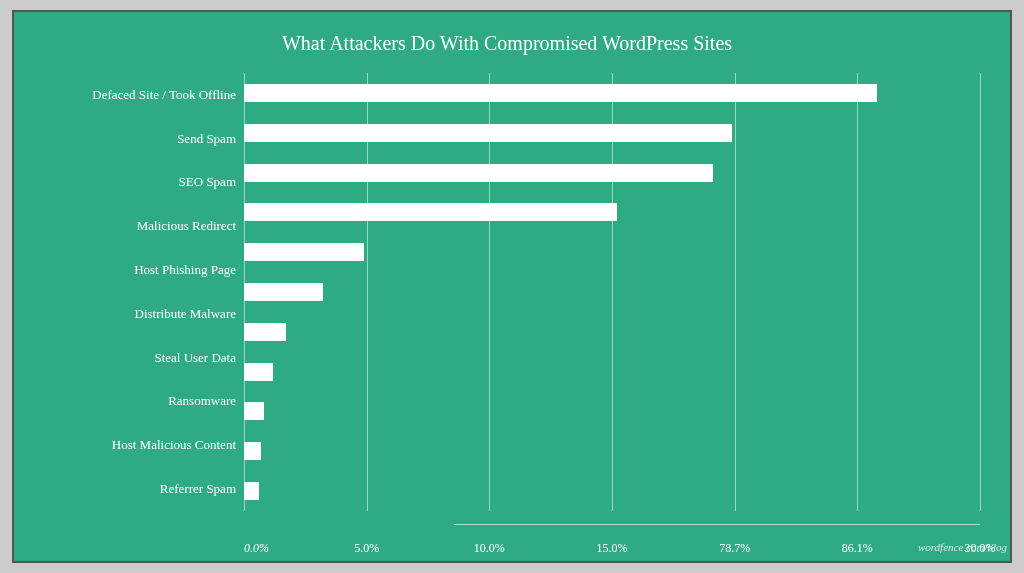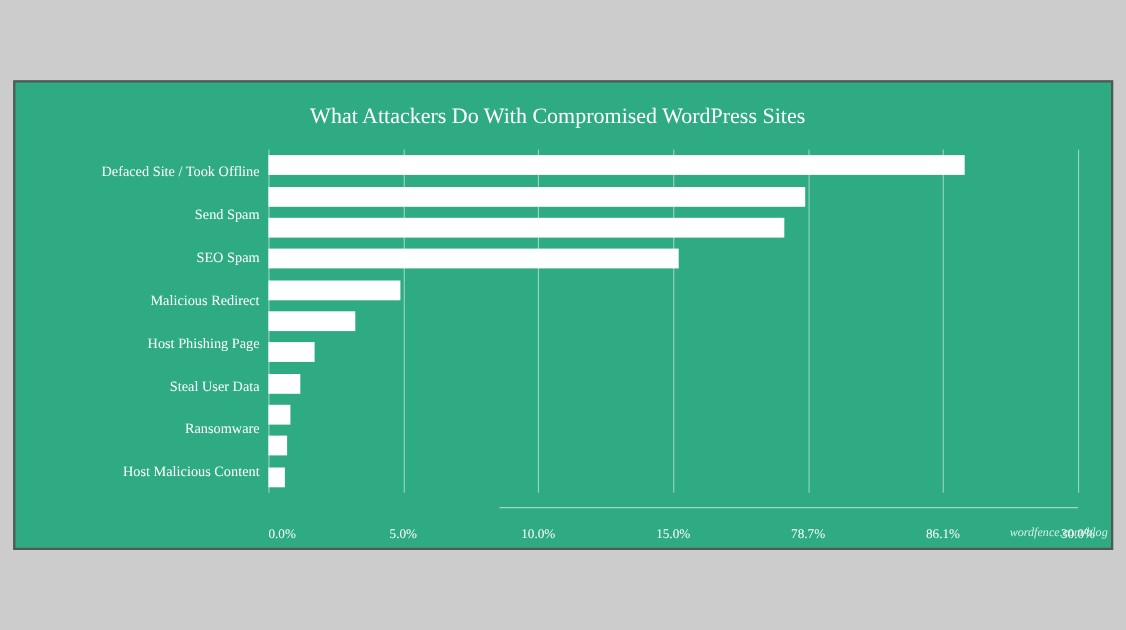--- a/index.html
+++ b/index.html
@@ -8,21 +8,21 @@
       display: flex;
       justify-content: center;
       align-items: center;
       min-height: 100vh;
       font-family: Georgia, 'Times New Roman', serif;
     }
     .chart-container {
       background: #2eab82;
       border: 2px solid #555;
       width: 1000px;
-      height: 427px;
+      height: 553px;
       padding: 20px 30px 50px 20px;
       position: relative;
       display: flex;
       flex-direction: column;
     }
     .chart-title {
       text-align: center;
       color: #fff;
       font-size: 20px;
       font-weight: normal;
@@ -82,20 +82,21 @@
     }
     .x-tick {
       color: #fff;
       font-size: 12px;
       font-family: Georgia, serif;
       text-align: center;
       transform: translateX(-50%);
     }
     .x-tick:first-child {
       transform: translateX(0);
+      font-style: italic;
     }
     .x-axis-line {
       position: absolute;
       bottom: -14px;
       left: 210px;
       right: 0;
       height: 1px;
       background: rgba(255,255,255,0.6);
     }
     .watermark {
@@ -114,23 +115,25 @@
 <div class="chart-container">
   <div class="chart-title">What Attackers Do With Compromised WordPress Sites</div>
 
   <div class="chart-body">
     <div class="y-labels" id="y-labels">
         <div class="y-label" style="flex: 1 1 0%;">Defaced Site / Took Offline</div>
         <div class="y-label" style="flex: 1 1 0%;">Send Spam</div>
         <div class="y-label" style="flex: 1 1 0%;">SEO Spam</div>
         <div class="y-label" style="flex: 1 1 0%;">Malicious Redirect</div>
         <div class="y-label" style="flex: 1 1 0%;">Host Phishing Page</div>
+        <div class="y-label" style="flex: 1 1 0%;">Distribute Malware</div>
         <div class="y-label" style="flex: 1 1 0%;">Steal User Data</div>
         <div class="y-label" style="flex: 1 1 0%;">Ransomware</div>
         <div class="y-label" style="flex: 1 1 0%;">Host Malicious Content</div>
+        <div class="y-label" style="flex: 1 1 0%;">Referrer Spam</div>
       </div>
     <div class="bars-area" id="bars-area">
 
       <div class="x-axis-line"></div>
     <div class="bar-row">
           <div class="bar" style="width: 86%;"></div>
         </div>
         <div class="bar-row">
           <div class="bar" style="width: 66.33%;"></div>
         </div>

